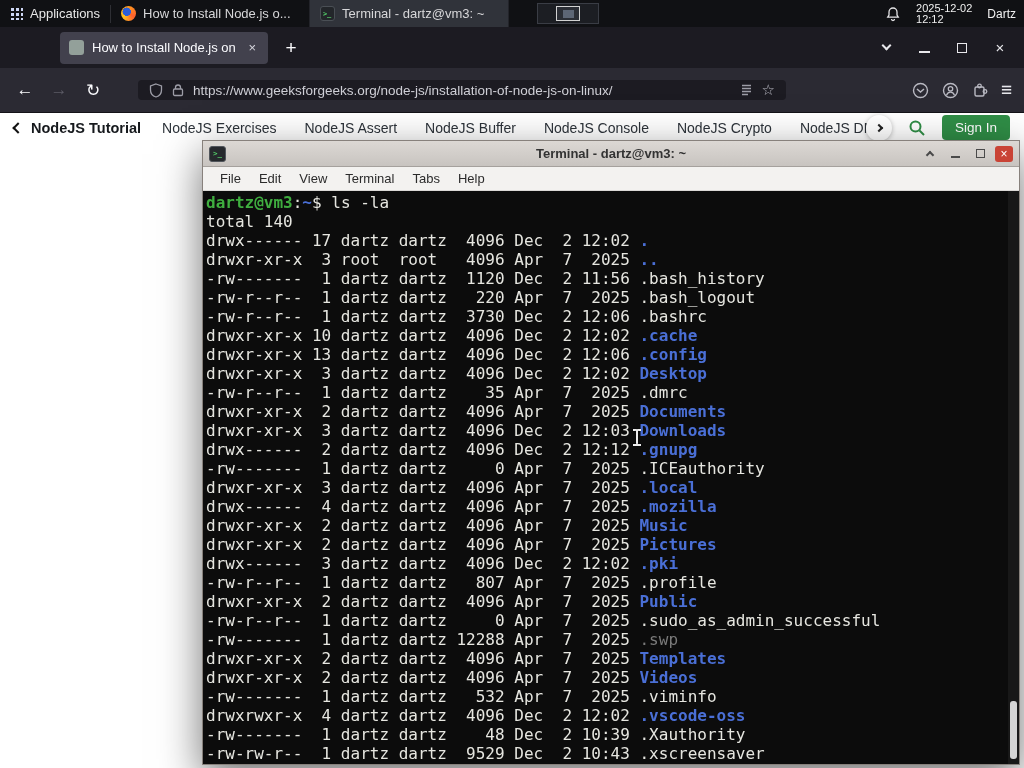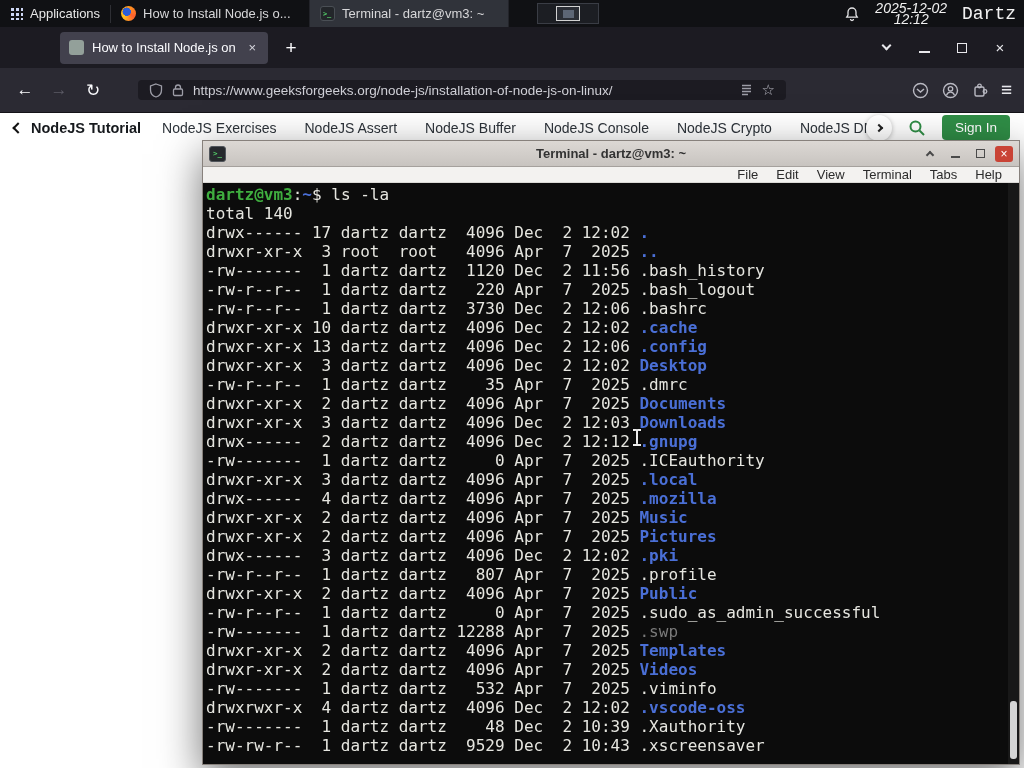--- a/index.html
+++ b/index.html
@@ -28,22 +28,22 @@
   .term-mini { width:15px; height:15px; border-radius:3px; background:#23262a; border:1px solid #4a4f55;
                color:#54d46a; font-family:"DejaVu Sans Mono",monospace; font-size:7px; font-weight:bold;
                display:flex; align-items:center; justify-content:center; }
   .pager { margin-left:28px; width:62px; height:21px; background:#1c1e23; border:1px solid #3a3d45;
            display:flex; align-items:center; justify-content:center; }
   .pager .mini { width:24px; height:15px; border:1px solid #d2d2d2; background:#2b2e35;
                  display:flex; align-items:center; justify-content:center; }
   .pager .mini-inner { width:11px; height:8px; background:#5d6675; }
   .panel-right { margin-left:auto; display:flex; align-items:center; gap:15px; padding-right:8px; }
   .bell { color:#e4e4e6; display:flex; }
-  .clock { text-align:center; font-size:14px; line-height:11px; color:#f0f0f0;font-style:italic; }
-  .panel-user { font-size:18px; color:#f2f2f2;font-family:Liberation Mono, monospace; }
+  .clock { text-align:left; font-size:11px; line-height:11px; color:#f0f0f0; }
+  .panel-user { font-size:12px; color:#f2f2f2; }
 
   
   .firefox { position:absolute; top:27px; left:0; width:1024px; height:741px; background:#fff; }
   .tabbar { height:41px; background:#1c1b22; display:flex; align-items:center; padding-left:60px; }
   .tab { width:208px; height:32px; background:#42414d; border-radius:4px; display:flex;
          align-items:center; gap:8px; padding:0 9px; color:#fbfbfe; font-size:13px; }
   .fav { width:15px; height:15px; border-radius:3px; background:#93a09a; flex:0 0 auto; }
   .tab .title { flex:1; overflow:hidden; white-space:nowrap; }
   .tclose { font-size:13px; color:#d6d6dd; padding:1px 3px; }
   .newtab { width:30px; height:30px; margin-left:8px; color:#fbfbfe; font-size:19px;
@@ -97,22 +97,22 @@
            font-weight:bold; pointer-events:none; }
   .term-icon-big { width:17px; height:16px; border-radius:3px; background:#26292d; border:1px solid #51565c;
                    color:#54d46a; font-family:"DejaVu Sans Mono",monospace; font-size:7.5px; font-weight:bold;
                    display:flex; align-items:center; justify-content:center; z-index:1; }
   .termbtns { margin-left:auto; display:flex; align-items:center; gap:5px; z-index:1; color:#4a4a4a; }
   .termbtn { width:20px; height:18px; display:flex; align-items:center; justify-content:center; }
   .termbtn .chev { width:6px; height:6px; }
   .termbtn .mini-line { width:9px; margin-top:7px; }
   .termbtn .max-box { width:9px; height:9px; }
   .termbtn.close { width:18px; height:16px; background:#c94335; border-radius:3px; color:#fff; font-size:12px; }
-  .termmenu { height:16px; background:#f3f2f0; border-bottom:1px solid #dbd9d6; display:flex;
-              align-items:center; padding:0 8px; font-size:13px; color:#2b2b2b; flex:0 0 auto;justify-content:flex-end; }
+  .termmenu { height:24px; background:#f3f2f0; border-bottom:1px solid #dbd9d6; display:flex;
+              align-items:center; padding:0 8px; font-size:13px; color:#2b2b2b; flex:0 0 auto; }
   .termmenu span { padding:2px 9px; }
   .termbody { flex:1; position:relative; background:#0c0c0c; overflow:hidden; }
   .termbody pre { font-family:"DejaVu Sans Mono",monospace; font-size:16px; line-height:19px;
                   color:#e6e6e0; padding:2px 18px 0 3px; }
   .t-green { color:var(--terminal-green,#3fae3f); font-weight:bold; }
   .t-blue  { color:var(--terminal-blue,#4a6fd6); font-weight:bold; }
   .t-dim   { color:var(--terminal-dim,#7a7a7a); }
   .termscroll { position:absolute; top:0; right:0; width:11px; height:100%; background:#181818; }
   .termscroll .thumb { position:absolute; right:2px; bottom:5px; width:7px; height:58px;
                        background:#d4d4d4; border-radius:3px; }

